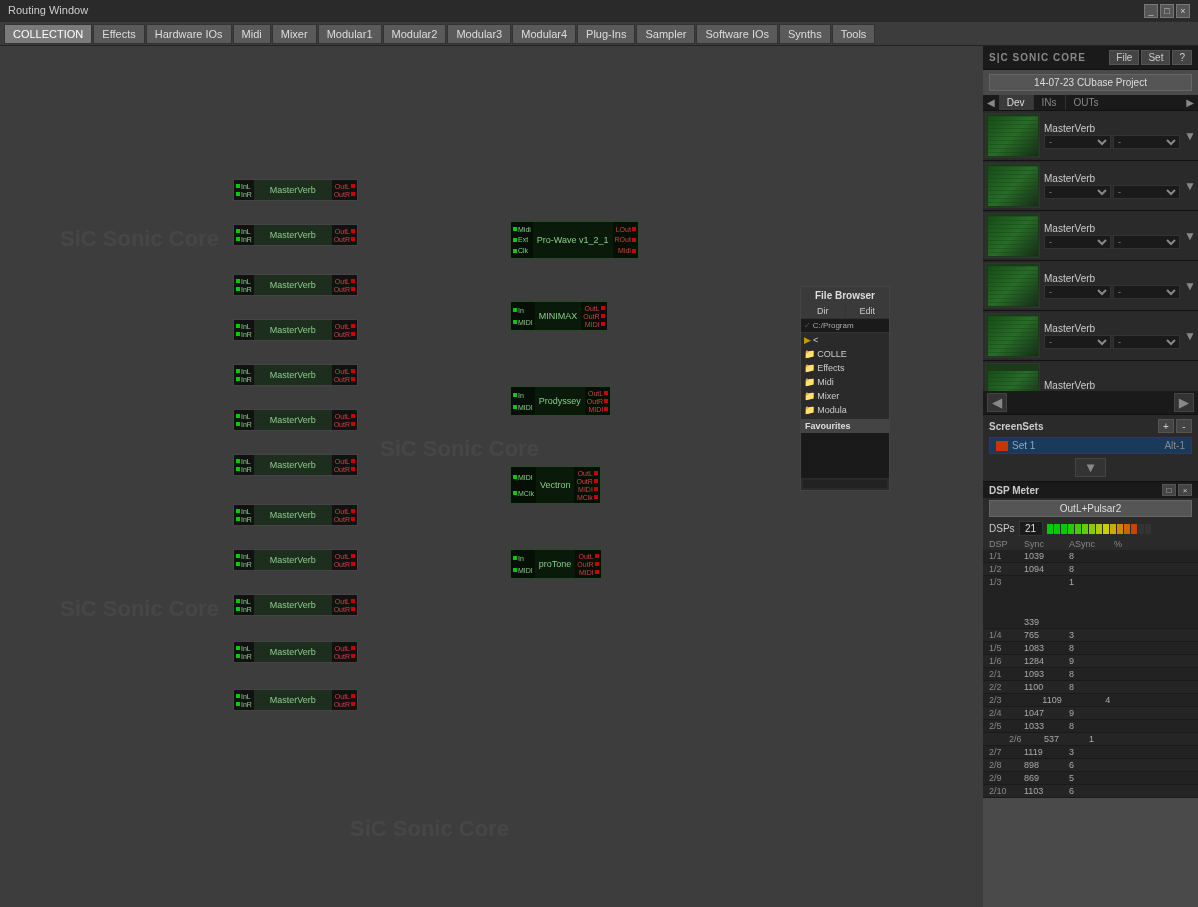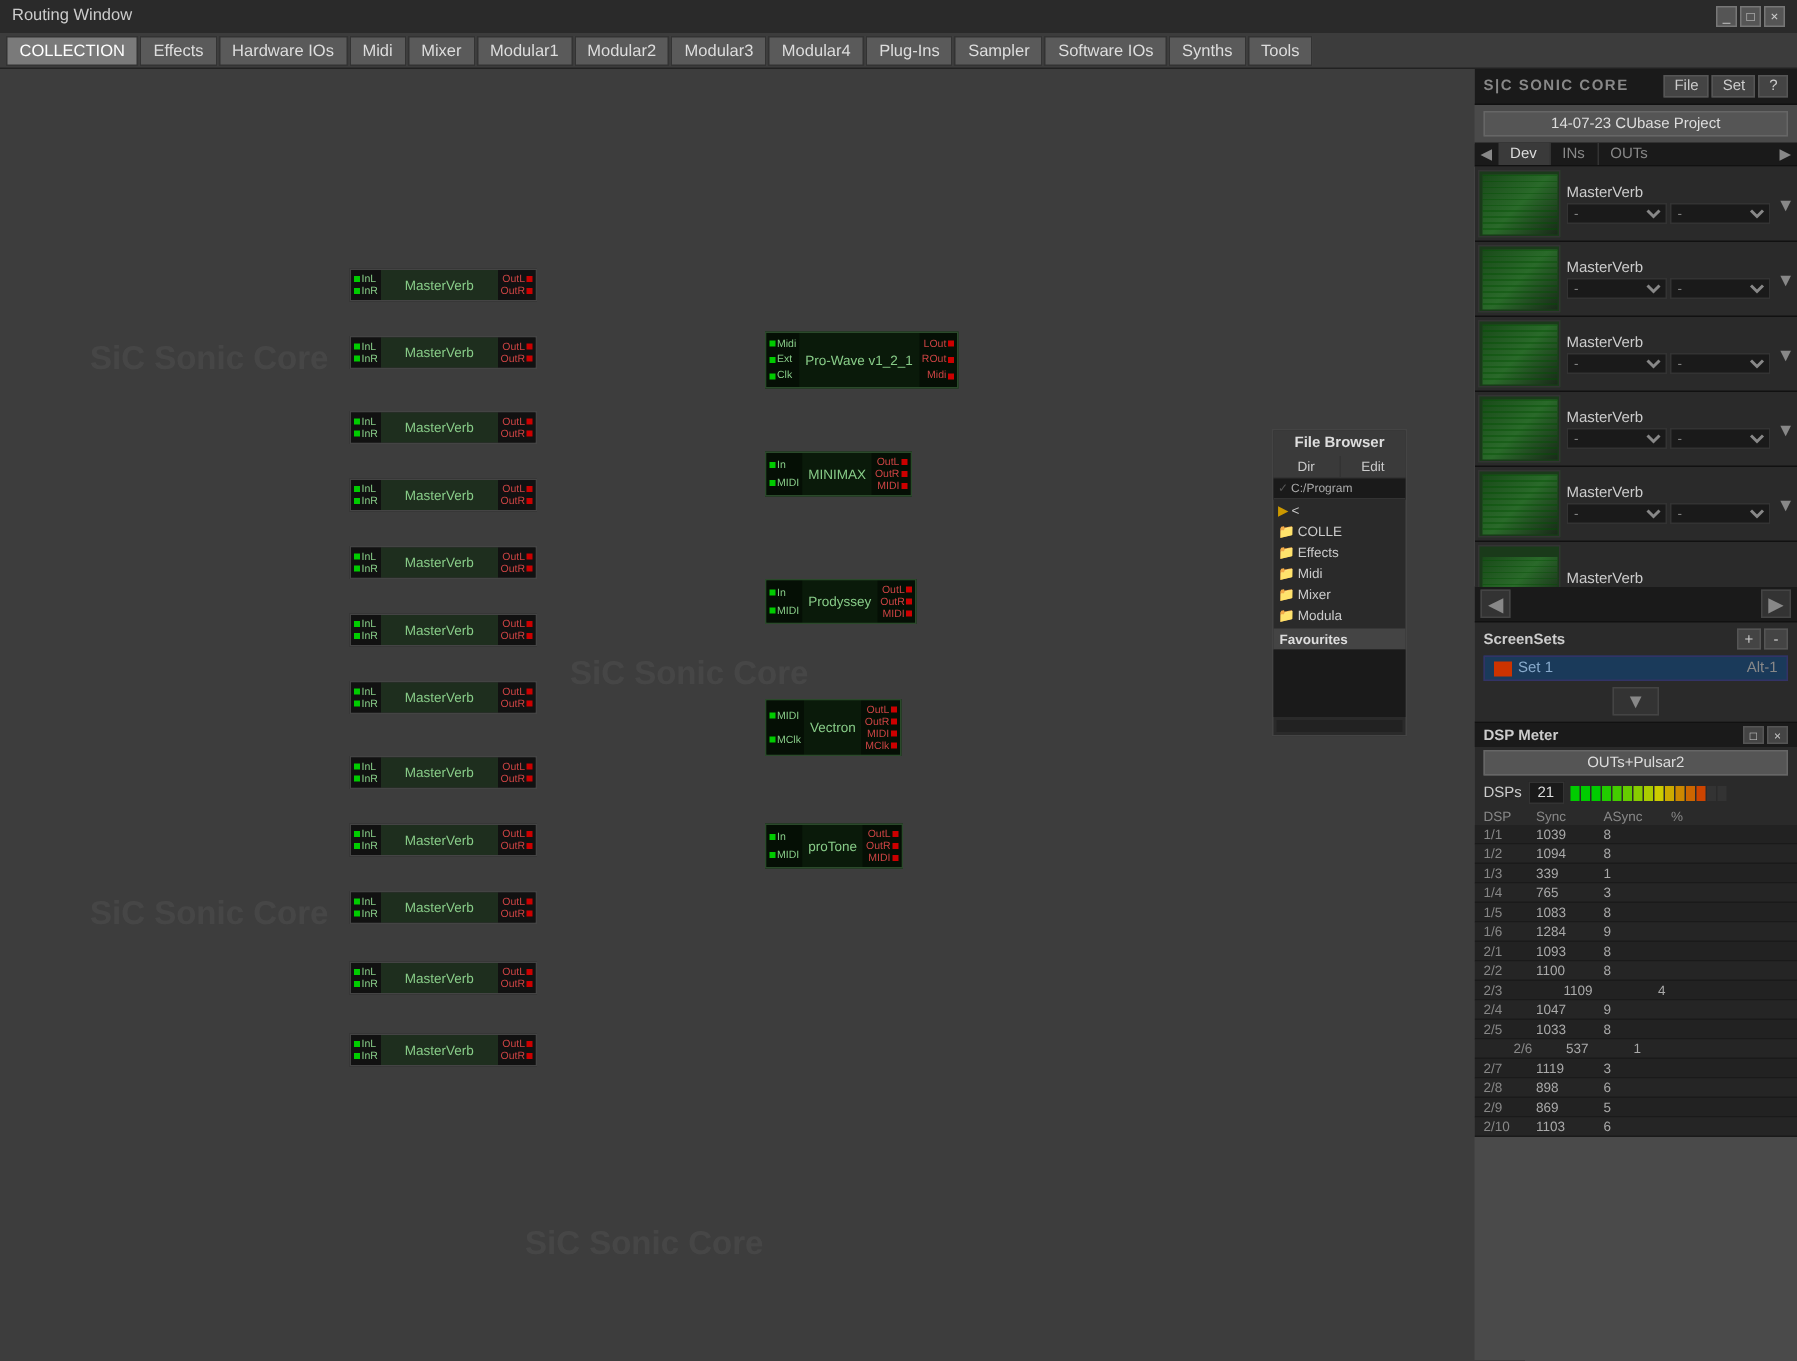--- a/index.html
+++ b/index.html
@@ -523,21 +523,21 @@
             <span style="font-size:9px;color:#88cc88;">proTone</span>
           </div>
           <div style="display:flex;flex-direction:column;justify-content:space-around;padding:2px;background:#050f05;font-size:7px;color:#cc4444;">
             <div style="display:flex;align-items:center;gap:1px;justify-content:flex-end;">OutL<span style="width:4px;height:4px;background:#cc0000;display:inline-block;"></span></div>
             <div style="display:flex;align-items:center;gap:1px;justify-content:flex-end;">OutR<span style="width:4px;height:4px;background:#cc0000;display:inline-block;"></span></div>
             <div style="display:flex;align-items:center;gap:1px;justify-content:flex-end;">MIDI<span style="width:4px;height:4px;background:#cc0000;display:inline-block;"></span></div>
           </div>
         </div>
       </div>
 
-      <div style="position:absolute;top:240px;left:848px;width:90px;background:#2a2a2a;border:1px solid #444;">
+      <div style="position:absolute;top:240px;left:800px;width:90px;background:#2a2a2a;border:1px solid #444;">
         <div style="background:#3a3a3a;color:#ddd;font-size:10px;padding:3px 5px;font-weight:bold;text-align:center;">File Browser</div>
         <div style="display:flex;border-bottom:1px solid #333;">
           <button style="flex:1;background:#3a3a3a;border:none;border-right:1px solid #333;color:#ccc;font-size:9px;padding:2px;cursor:pointer;">Dir</button>
           <button style="flex:1;background:#3a3a3a;border:none;color:#ccc;font-size:9px;padding:2px;cursor:pointer;">Edit</button>
         </div>
         <div style="background:#1a1a1a;color:#aaa;font-size:8px;padding:2px 3px;border-bottom:1px solid #333;display:flex;align-items:center;gap:2px;">
           <span style="color:#555;">✓</span>
           <span>C:/Program</span>
         </div>
         <div>
@@ -711,21 +711,21 @@
 
       <div class="dsp-meter">
         <div class="dsp-header">
           <span class="dsp-title">DSP Meter</span>
           <div class="dsp-btns">
             <button class="dsp-btn">□</button>
             <button class="dsp-btn">×</button>
           </div>
         </div>
 
-        <div style="background:#555;border:1px solid #666;color:#ddd;font-size:10px;padding:2px 6px;margin:2px 6px;text-align:center;">OUTs+Pulsar2</div>
+        <div style="background:#555;border:1px solid #666;color:#ddd;font-size:10px;padding:2px 6px;margin:2px 6px;text-align:center;">OutL+Pulsar2</div>
 
         <div class="dsp-bar-row">
           <span class="dsp-count-label">DSPs</span>
           <span class="dsp-count-val">21</span>
           <div class="dsp-bar">
             <div class="dsp-bar-seg" style="background:#00cc00;"></div>
             <div class="dsp-bar-seg" style="background:#00cc00;"></div>
             <div class="dsp-bar-seg" style="background:#00cc00;"></div>
             <div class="dsp-bar-seg" style="background:#22cc00;"></div>
             <div class="dsp-bar-seg" style="background:#44cc00;"></div>
@@ -757,21 +757,21 @@
       <span style="font-size:9px;color:#aaa;width:25px;"></span>
     </div>
             <div class="dsp-row" style="background: rgb(37, 37, 37); display: flex; padding: 1px 6px; border-bottom: 1px solid rgb(26, 26, 26);">
       <span style="font-size:9px;color:#888;width:35px;">1/2</span>
       <span style="font-size:9px;color:#aaa;width:45px;">1094</span>
       <span style="font-size:9px;color:#aaa;width:45px;">8</span>
       <span style="font-size:9px;color:#aaa;width:25px;"></span>
     </div>
             <div class="dsp-row" style="background: rgb(34, 34, 34); display: flex; padding: 1px 6px; border-bottom: 1px solid rgb(26, 26, 26);">
       <span style="font-size:9px;color:#888;width:35px;">1/3</span>
-      <span style="font-size:9px;color:#aaa;width:45px;">339</span>
+      <span style="font-size:9px;color:#aaa;width:45px;margin-top:40px;">339</span>
       <span style="font-size:9px;color:#aaa;width:45px;">1</span>
       <span style="font-size:9px;color:#aaa;width:25px;"></span>
     </div>
             <div class="dsp-row" style="background: rgb(37, 37, 37); display: flex; padding: 1px 6px; border-bottom: 1px solid rgb(26, 26, 26);">
       <span style="font-size:9px;color:#888;width:35px;">1/4</span>
       <span style="font-size:9px;color:#aaa;width:45px;">765</span>
       <span style="font-size:9px;color:#aaa;width:45px;">3</span>
       <span style="font-size:9px;color:#aaa;width:25px;"></span>
     </div>
             <div class="dsp-row" style="background: rgb(34, 34, 34); display: flex; padding: 1px 6px; border-bottom: 1px solid rgb(26, 26, 26);">

